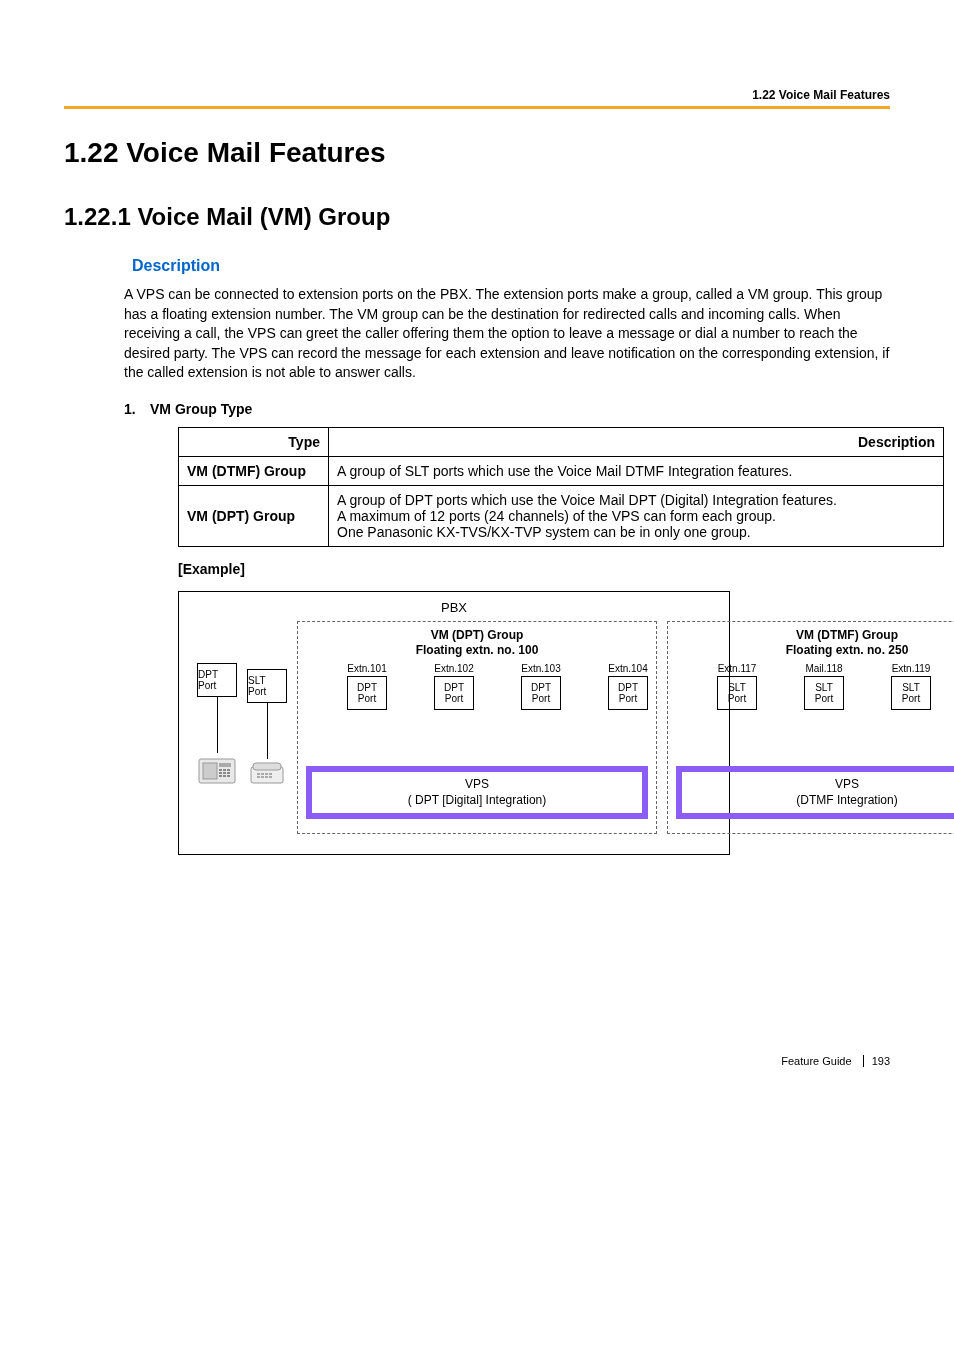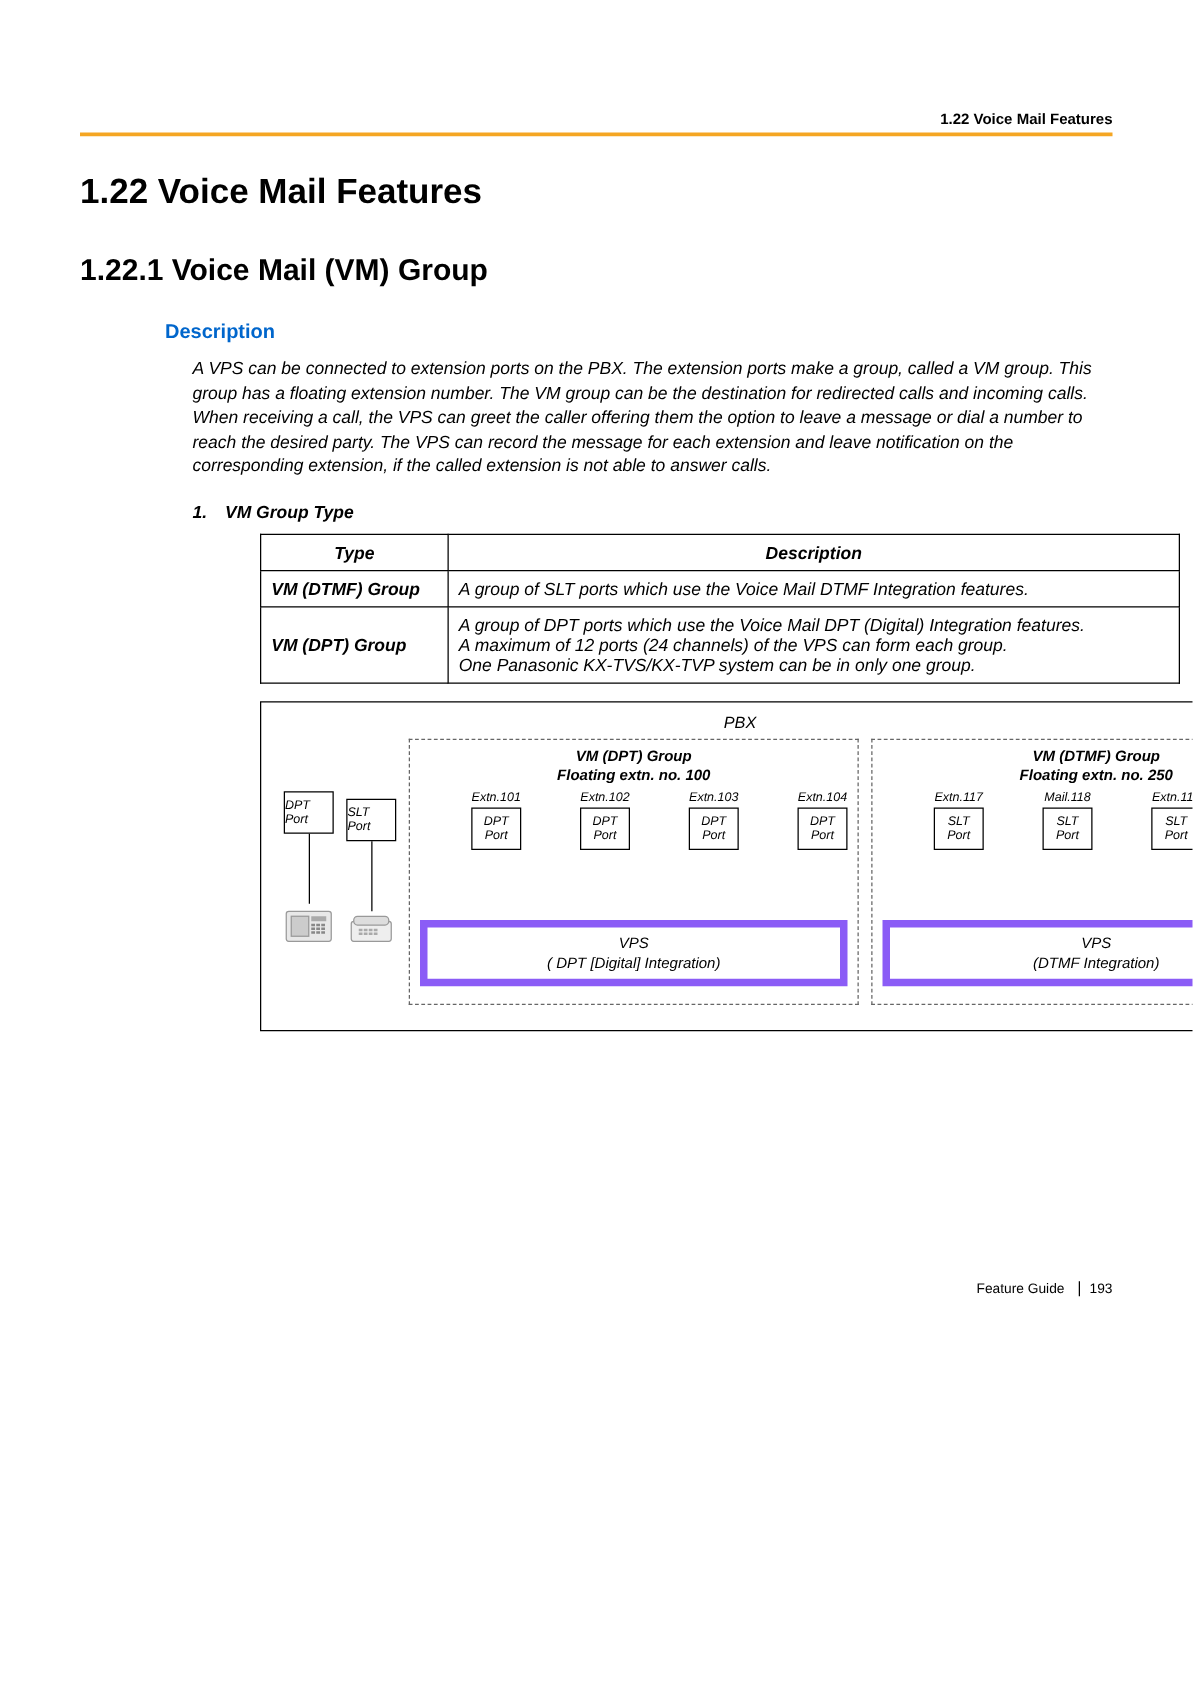--- a/index.html
+++ b/index.html
@@ -34,23 +34,22 @@
     margin-bottom: 26px;
   }
   .desc-heading {
     color: #0066cc;
     font-size: 16px;
     font-weight: bold;
     margin-left: 68px;
     margin-bottom: 10px;
   }
   .body-indent {
-    margin-left: 90px;
+    margin-left: 60px;
     margin-right: 0;
-    font-style: italic;
   }
   .para {
     line-height: 1.4;
     margin-bottom: 18px;
   }
   .ordered-item {
     display: flex;
     font-weight: bold;
     margin-bottom: 10px;
   }
@@ -60,32 +59,32 @@
     width: 100%;
     margin: 8px 0 14px 54px;
   }
   table.vmgroup th, table.vmgroup td {
     border: 1px solid #000;
     padding: 6px 8px;
     vertical-align: middle;
     text-align: left;
     font-size: 14px;
   }
-  table.vmgroup th { text-align: center; font-weight: bold; }
+  table.vmgroup th { text-align: right; font-weight: bold; }
   table.vmgroup td.type-cell { font-weight: bold; width: 150px; }
   .example-label {
     font-weight: bold;
     margin-left: 54px;
     margin-bottom: 14px;
   }
   
   .diagram {
     margin-left: 54px;
     border: 1px solid #000;
-    width: 768px;
+    width: 552px;
     padding: 8px 18px 20px 18px;
   }
   .pbx-label { text-align: center; font-size: 13px; margin-bottom: 6px; }
   .diagram-row { display: flex; align-items: flex-start; gap: 10px; }
   .dashed-group {
     border: 1px dashed #666;
     padding: 6px 8px 14px 8px;
     position: relative;
   }
   .group-title { text-align: center; font-weight: bold; font-size: 12px; line-height: 1.25; margin-bottom: 5px; }
@@ -159,20 +158,21 @@
       <tr>
         <td class="type-cell">VM (DPT) Group</td>
         <td style="white-space:pre-line">A group of DPT ports which use the Voice Mail DPT (Digital) Integration features.
 A maximum of 12 ports (24 channels) of the VPS can form each group.
 One Panasonic KX-TVS/KX-TVP system can be in only one group.</td>
       </tr>
     </tbody>
   </table>
 
 
+  <div class="example-label">[Example]</div>
 
   <div class="diagram">
     <div class="pbx-label">PBX</div>
 
     <div class="diagram-row">
 
       <div style="display:flex;flex-direction:column;">
         <div class="left-ports">
           <div class="left-col">
             <div class="port-box">

